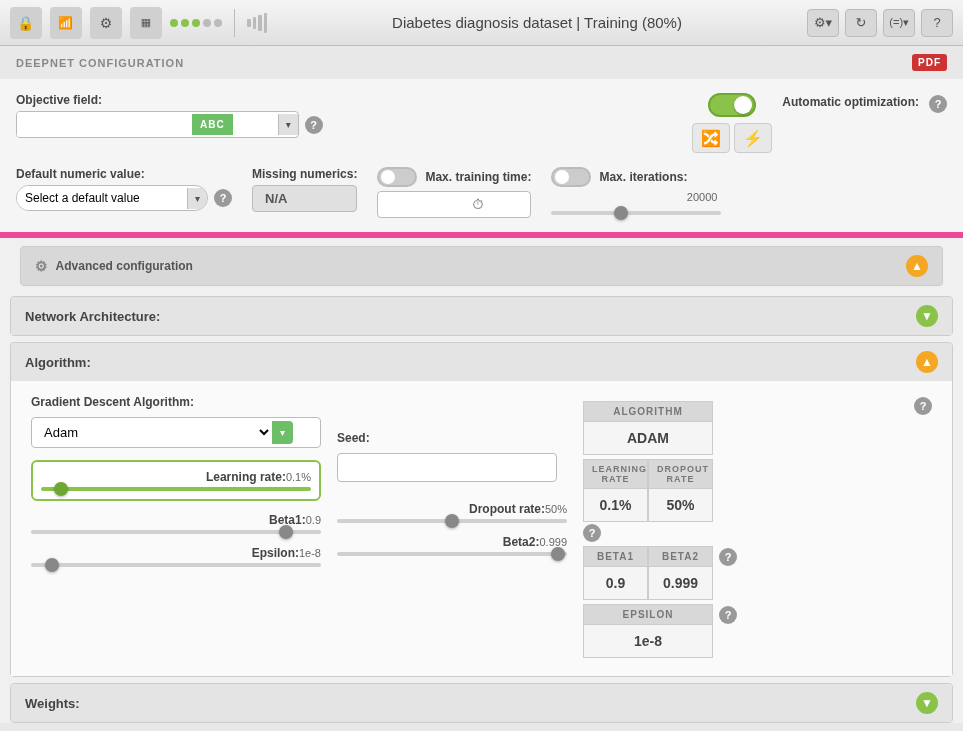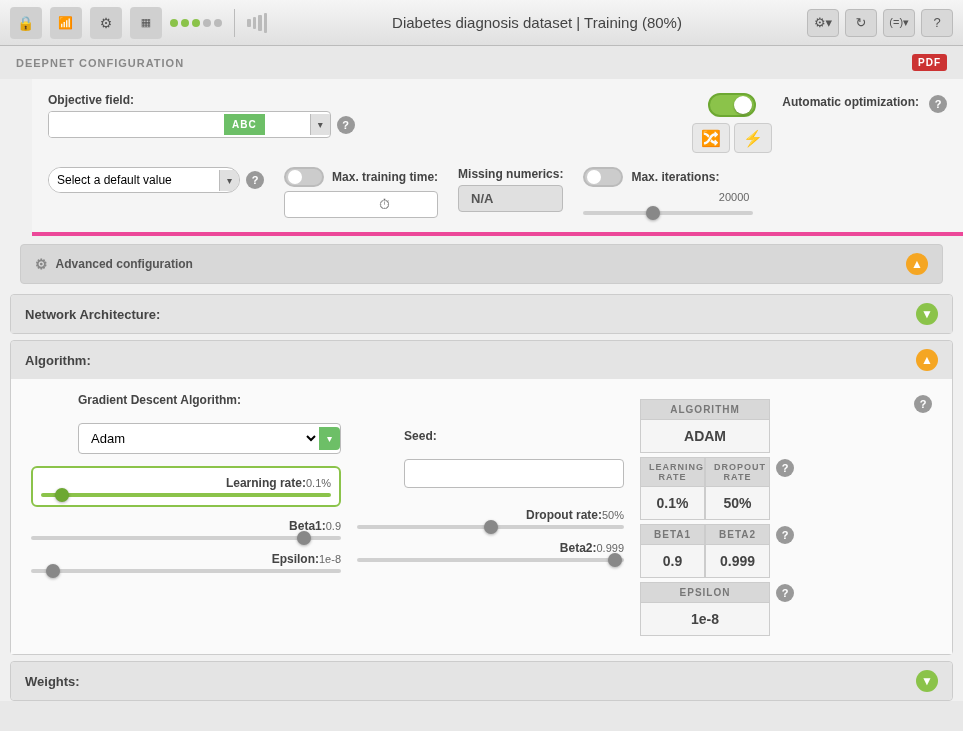--- a/index.html
+++ b/index.html
@@ -73,22 +73,21 @@
       font-size: 10px;
       font-weight: bold;
       padding: 3px 6px;
       border-radius: 3px;
     }
 
     
     .config-area {
       background: #f5f5f5;
       padding: 14px 16px;
-      border-bottom: 4px solid #ec4899;
-      margin-left: 32px;
+      border-bottom: 6px solid #ec4899;
     }
     .config-row {
       display: flex;
       align-items: flex-start;
       gap: 20px;
       margin-bottom: 14px;
     }
     .config-row:last-child { margin-bottom: 0; }
     .field-group { display: flex; flex-direction: column; gap: 4px; }
     .field-label {
@@ -262,21 +261,21 @@
       padding: 8px 14px;
       display: flex; align-items: center; justify-content: space-between;
       cursor: pointer;
       border-radius: 4px 4px 0 0;
       font-size: 13px; color: #444; font-weight: bold;
     }
     .sub-section-content {
       padding: 14px 20px;
       background: #fafafa;
     }
-    .form-field { display: flex; flex-direction: column; gap: 16px; margin-left: 47px; }
+    .form-field { display: flex; flex-direction: column; gap: 8px; }
     .form-label { font-size: 12px; color: #444; font-weight: bold; }
     .select-field {
       display: flex; align-items: center;
       border: 1px solid #bbb;
       border-radius: 4px;
       background: white;
     }
     .select-field select {
       border: none; outline: none;
       padding: 6px 8px;
@@ -457,47 +456,48 @@
         <div style="display:flex;flex-direction:column;gap:2px;padding-top:2px;">
           <span class="field-label">Automatic optimization:</span>
         </div>
         <div class="help-icon" style="margin-top:2px;">?</div>
       </div>
     </div>
 
     <div class="config-row">
 
       <div class="field-group">
+        <div class="field-label">Default numeric value:</div>
         <div class="field-row">
           <div class="select-default">
             <select>
               <option>Select a default value</option>
             </select>
             <span class="dropdown-arrow">▾</span>
           </div>
           <div class="help-icon">?</div>
         </div>
       </div>
 
       <div class="field-group">
+        <div class="field-label">Missing numerics:</div>
+        <div class="na-badge">N/A</div>
+      </div>
+
+      <div class="field-group">
         <div style="display:flex;align-items:center;gap:8px;">
           <div class="toggle-switch-off">
             <div class="toggle-knob-off"></div>
           </div>
           <div class="field-label">Max. training time:</div>
         </div>
         <div class="time-input">
           <input type="text" style="">
           <span class="clock-icon">⏱</span>
         </div>
-      </div>
-
-      <div class="field-group">
-        <div class="field-label">Missing numerics:</div>
-        <div class="na-badge">N/A</div>
       </div>
 
       <div class="field-group">
         <div style="display:flex;align-items:center;gap:8px;">
           <div class="toggle-switch-off">
             <div class="toggle-knob-off"></div>
           </div>
           <div class="field-label">Max. iterations:</div>
         </div>
         <div style="padding-right:4px;">
@@ -601,21 +601,21 @@
           <div style="display:flex;align-items:flex-start;gap:6px;margin-bottom:4px;">
             <div style="flex:1;">
               <div class="summary-card" style="width:130px;margin-top:6px;">
                 <div class="summary-card-header">ALGORITHM</div>
                 <div class="summary-card-value">ADAM</div>
               </div>
             </div>
             <div class="help-icon" style="margin-top:2px;">?</div>
           </div>
 
-          <div style="display:flex;align-items:flex-start;gap:6px;margin-bottom:4px;">
+          <div style="display:flex;align-items:flex-start;margin-bottom:4px;flex-direction:column;">
             <div style="display:flex;gap:0;">
               <div class="summary-card" style="width:65px;">
                 <div class="summary-card-header" style="font-size:9px;">LEARNING RATE</div>
                 <div class="summary-card-value">0.1%</div>
               </div>
               <div class="summary-card" style="width:65px;">
                 <div class="summary-card-header" style="font-size:9px;">DROPOUT RATE</div>
                 <div class="summary-card-value">50%</div>
               </div>
             </div>

